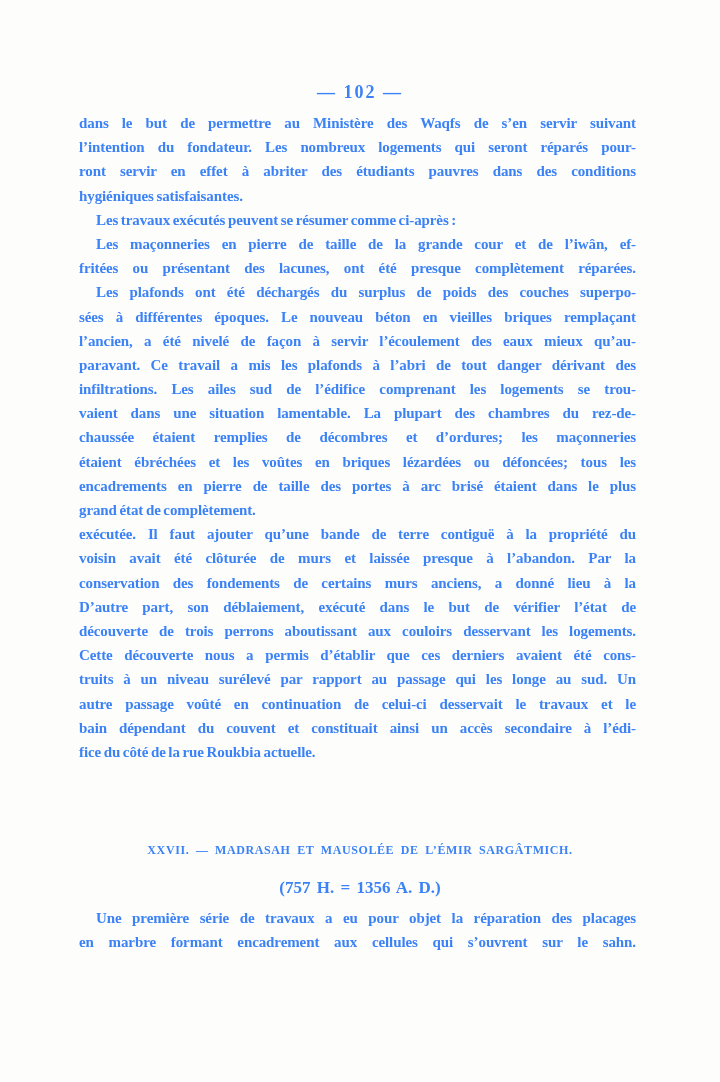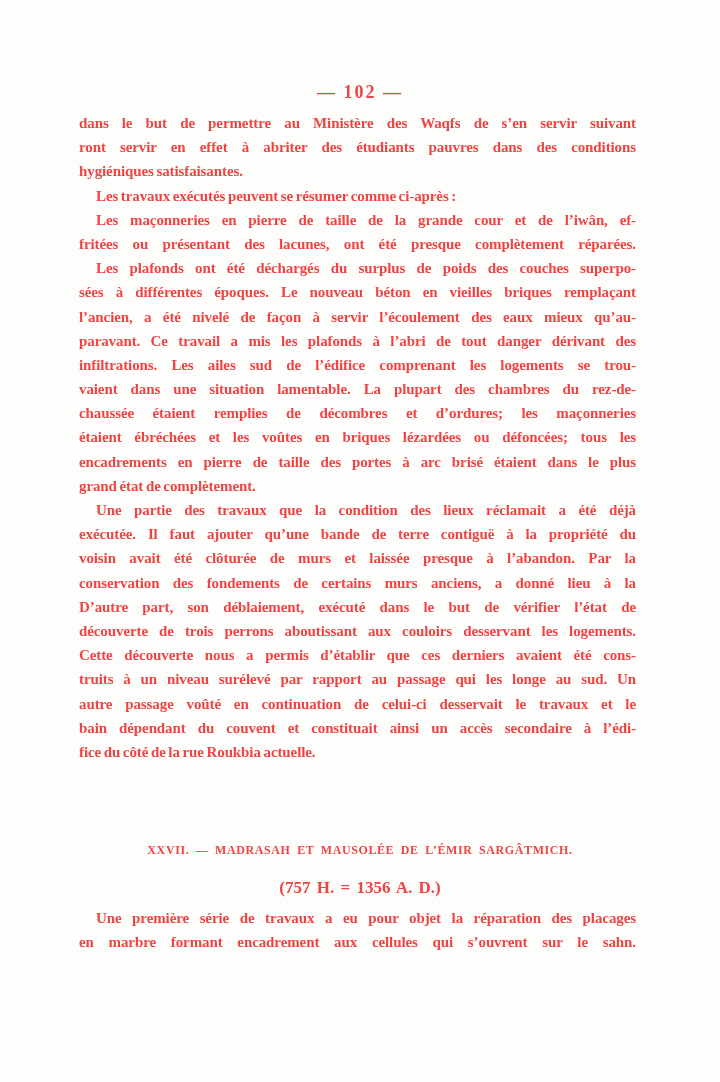--- a/index.html
+++ b/index.html
@@ -3,21 +3,21 @@
 <meta charset="utf-8">
 <style>
   html, body { margin: 0; padding: 0; }
   body { width: 720px; height: 1082px; background: #ffffff; }
 
   .page {
     position: relative;
     width: 720px;
     height: 1082px;
     background: #fdfdfc;
-    color: #ef4444;
+    color: #3b82f6;
     font-family: "Liberation Serif", serif;
     font-weight: 700;
     overflow: hidden;
   }
 
   .pagenum {
     position: absolute;
     top: 82px;
     left: 0;
     width: 100%;
@@ -71,36 +71,36 @@
 </style>
 </head>
 <body>
 
 <div class="page">
 
   <div class="pagenum">— 102 —</div>
 
   <div class="block" id="pre-block">
       <div class="line">dans le but de permettre au Ministère des Waqfs de s’en servir suivant</div>
+      <div class="line">l’intention du fondateur. Les nombreux logements qui seront réparés pour-</div>
       <div class="line">ront servir en effet à abriter des étudiants pauvres dans des conditions</div>
       <div class="line left-last">hygiéniques satisfaisantes.</div>
       <div class="line indent left-last">Les travaux exécutés peuvent se résumer comme ci-après :</div>
       <div class="line indent">Les maçonneries en pierre de taille de la grande cour et de l’iwân, ef-</div>
       <div class="line">fritées ou présentant des lacunes, ont été presque complètement réparées.</div>
       <div class="line indent">Les plafonds ont été déchargés du surplus de poids des couches superpo-</div>
       <div class="line">sées à différentes époques. Le nouveau béton en vieilles briques remplaçant</div>
       <div class="line">l’ancien, a été nivelé de façon à servir l’écoulement des eaux mieux qu’au-</div>
       <div class="line">paravant. Ce travail a mis les plafonds à l’abri de tout danger dérivant des</div>
       <div class="line">infiltrations. Les ailes sud de l’édifice comprenant les logements se trou-</div>
       <div class="line">vaient dans une situation lamentable. La plupart des chambres du rez-de-</div>
       <div class="line">chaussée étaient remplies de décombres et d’ordures; les maçonneries</div>
       <div class="line">étaient ébréchées et les voûtes en briques lézardées ou défoncées; tous les</div>
       <div class="line">encadrements en pierre de taille des portes à arc brisé étaient dans le plus</div>
       <div class="line left-last">grand état de complètement.</div>
-      <div class="line indent">Une partie des travaux que la condition des lieux réclamait a été déjà</div>
       <div class="line">exécutée. Il faut ajouter qu’une bande de terre contiguë à la propriété du</div>
       <div class="line">voisin avait été clôturée de murs et laissée presque à l’abandon. Par la</div>
       <div class="line">conservation des fondements de certains murs anciens, a donné lieu à la</div>
       <div class="line">D’autre part, son déblaiement, exécuté dans le but de vérifier l’état de</div>
       <div class="line">découverte de trois perrons aboutissant aux couloirs desservant les logements.</div>
       <div class="line">Cette découverte nous a permis d’établir que ces derniers avaient été cons-</div>
       <div class="line">truits à un niveau surélevé par rapport au passage qui les longe au sud. Un</div>
       <div class="line">autre passage voûté en continuation de celui-ci desservait le travaux et le</div>
       <div class="line">bain dépendant du couvent et constituait ainsi un accès secondaire à l’édi-</div>
       <div class="line left-last">fice du côté de la rue Roukbia actuelle.</div>

